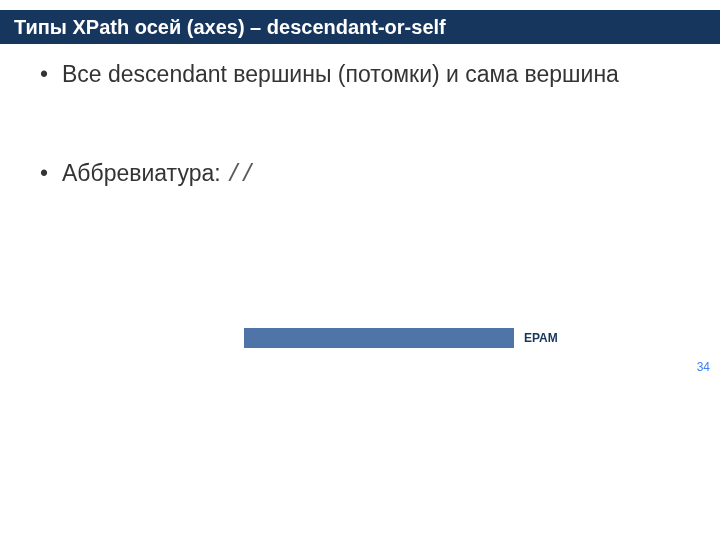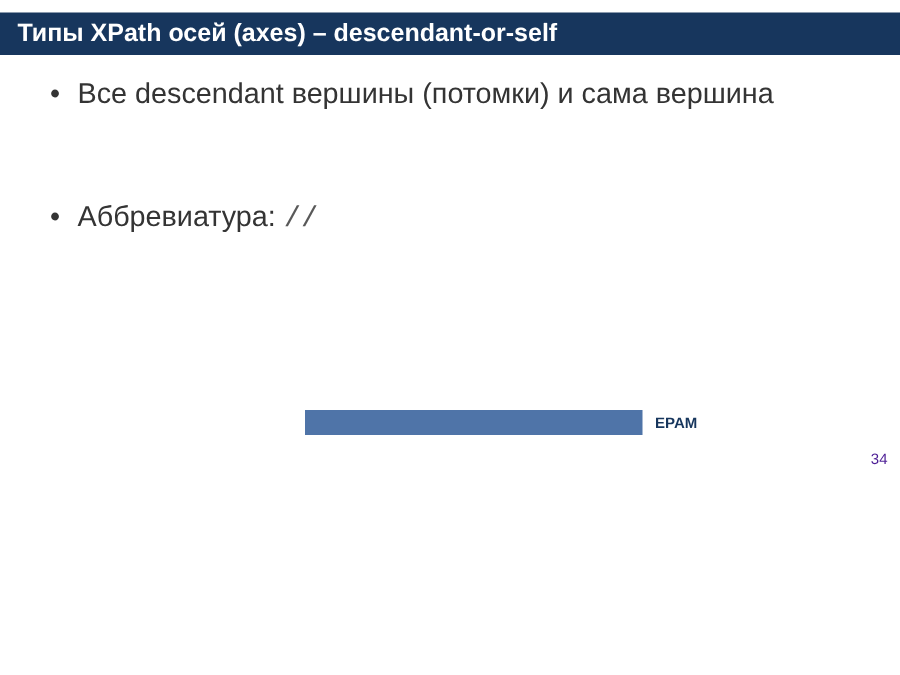--- a/index.html
+++ b/index.html
@@ -49,21 +49,21 @@
     position: absolute; left: 230px; top: 0; width: 270px; height: 20px;
     background: #4f74a8;
   }
   .footer-right {
     position: absolute; left: 500px; top: 0; width: 192px; height: 20px;
     color: #17365d; font-size: 12px; font-weight: 700;
     display: flex; align-items: center; padding-left: 10px;
   }
   .page-num {
     position: absolute; right: 10px; bottom: 6px;
-    font-size: 12px; color: #4c1d95;
+    font-size: 12px; color: #3b82f6;
   }
 </style>
 </head>
 <body>
 
 <div class="slide">
 
   <div class="title-bar">
     <span>Типы XPath осей (axes) – descendant-or-self</span>
   </div>

